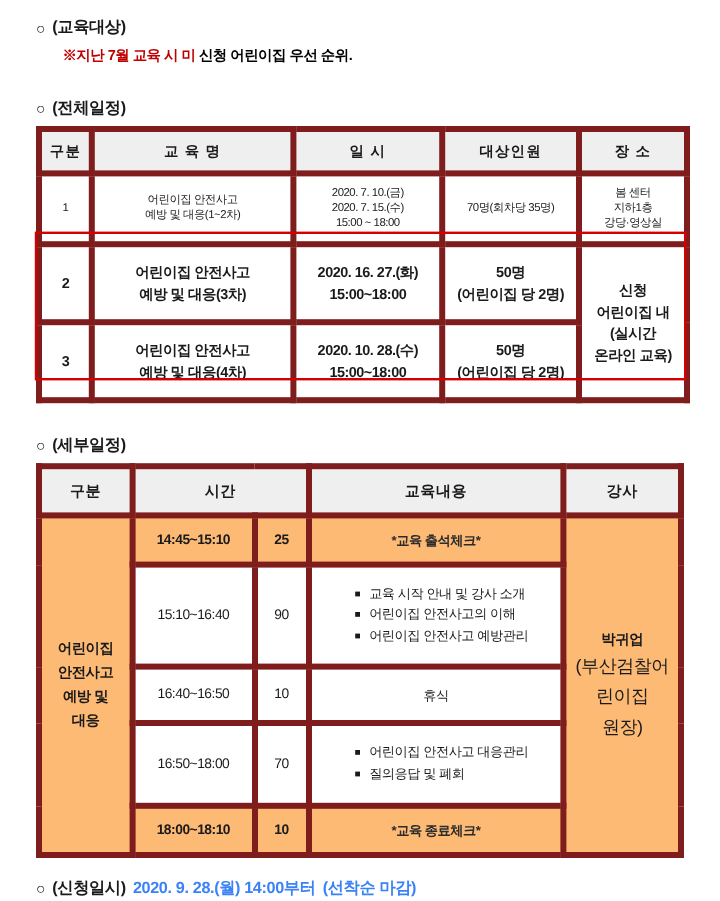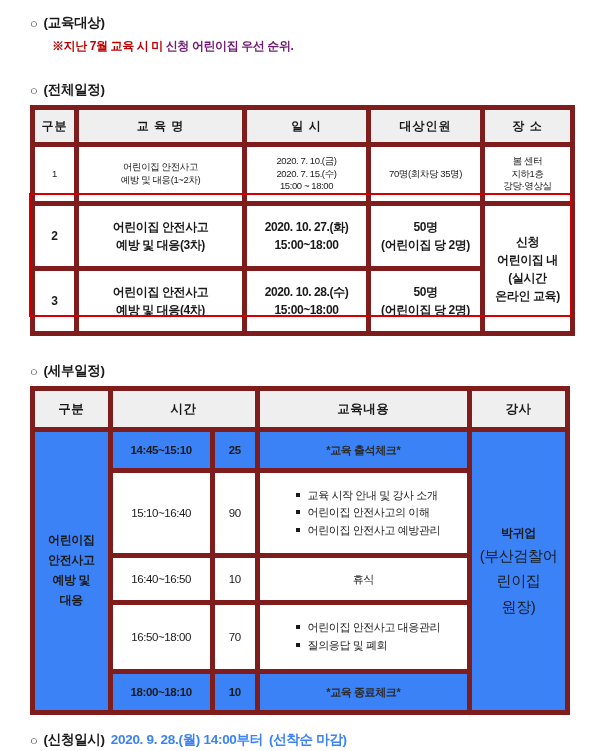--- a/index.html
+++ b/index.html
@@ -42,21 +42,21 @@
   .note-line {
     font-size: 12px;
     font-weight: bold;
     margin: 0 0 0 22px;
     letter-spacing: -0.4px;
   }
   .note-red {
     color: #c00000;
   }
   .note-blue {
-    color: #701a75;
+    color: #000000;
   }
   .gap-lg { height: 26px; }
   .gap-md { height: 16px; }
 
   table {
     border-collapse: collapse;
     table-layout: fixed;
     width: 540px;
     margin: 0 auto;
   }
@@ -138,21 +138,21 @@
   #detail-table ul li:before {
     content: "";
     position: absolute;
     left: 0;
     top: 6px;
     width: 4px;
     height: 4px;
     background: #1a1a1a;
   }
   .row-beige td {
-    background: #3b82f6;
+    background: #fdba74;
     font-weight: bold;
   }
   .row-beige td.emph {
     color: #2b2b2b;
   }
   #detail-table td.instructor {
     font-size: 12px;
     font-weight: bold;
     line-height: 1.7;
   }
@@ -231,21 +231,21 @@
           </td>
         </tr>
 
         <tr class="hl">
           <td class="num">2</td>
           <td class="stack-2">
             <span>어린이집 안전사고</span>
             <span>예방 및 대응(3차)</span>
           </td>
           <td class="stack-2">
-            <span>2020. 10. 27.(화)</span>
+            <span>2020. 16. 27.(화)</span>
             <span>15:00~18:00</span>
           </td>
           <td class="stack-2">
             <span>50명</span>
             <span>(어린이집 당 2명)</span>
           </td>
           <td class="stack-2" rowspan="2">
             <span>신청</span>
             <span>어린이집 내</span>
             <span>(실시간</span>

